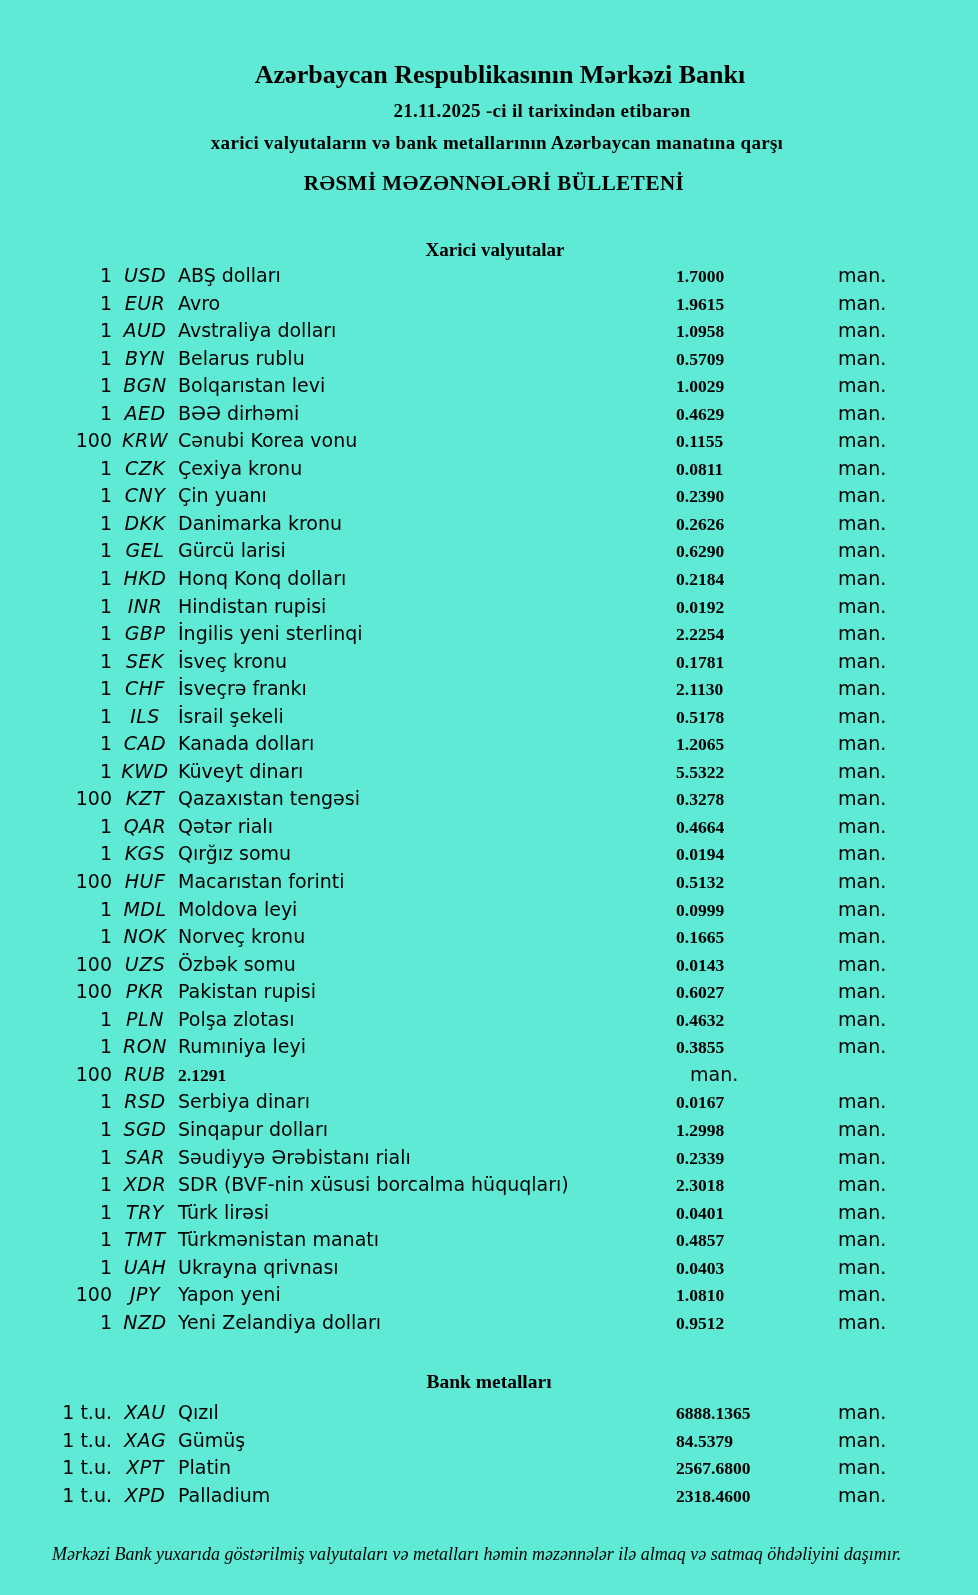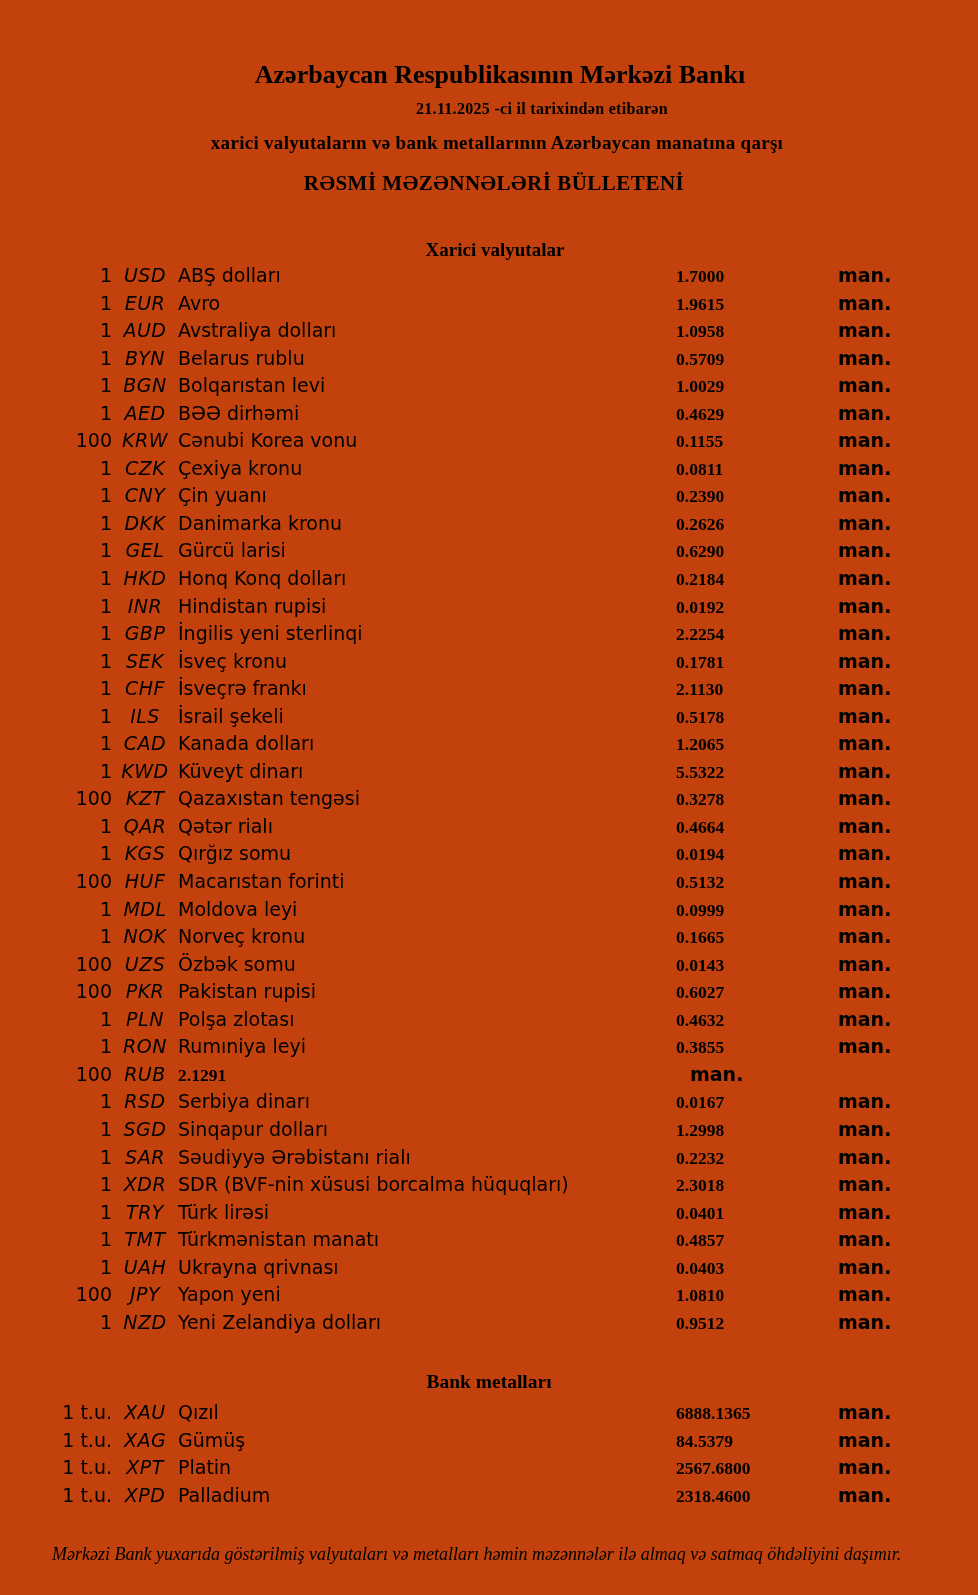--- a/index.html
+++ b/index.html
@@ -1,33 +1,33 @@
 <!DOCTYPE html>
 <html><head>
 <meta charset="utf-8">
 <style>
   * { margin:0; padding:0; box-sizing:border-box; }
   html,body { background:#ffffff; }
   .page {
     position:relative;
     width:978px; height:1595px;
-    background:#c2410c;
+    background:#5eead4;
     color:#000000;
     overflow:hidden;
     font-family:"DejaVu Sans", sans-serif;
   }
   .hline {
     position:absolute; left:0; width:978px;
     text-align:center;
     font-family:"Liberation Serif", serif;
     font-weight:bold;
     white-space:nowrap;
   }
   #bank-name       { top:60px;  font-size:26px; padding-left:22px; }
-  #date-line       { top:100px; font-size:16px; padding-left:106px; letter-spacing:0.3px; }
+  #date-line       { top:100px; font-size:19px; padding-left:106px; letter-spacing:0.3px; }
   #subject-line    { top:132px; font-size:19px; padding-left:16px; letter-spacing:0.3px; }
   #bulletin-line   { top:171px; font-size:21px; padding-left:10px; letter-spacing:0.5px; }
   #currencies-title{ top:239px; font-size:19px;padding-left:12px; }
   #metals-title    { top:1371px; font-size:19.5px; }
 
   .rows { position:absolute; left:0; width:978px; }
   #currency-rows { top:262px; }
   #metal-rows    { top:1399px; }
 
   .row {
@@ -39,21 +39,21 @@
   #metal-rows    .row { height:27.7px;  line-height:27.7px; }
 
   .cell-qty  { text-align:right;  font-size:19px; }
   .cell-code { text-align:center; font-size:19px; letter-spacing:0.5px;font-style:italic; }
   .cell-name { text-align:left;   font-size:19px; white-space:nowrap; }
   .cell-rate {
     text-align:left; font-size:17.5px;
     font-family:"Liberation Serif", serif;
     font-weight:bold;
   }
-  .cell-unit { text-align:left; padding-left:14px; font-size:19px;font-weight:bold; }
+  .cell-unit { text-align:left; padding-left:14px; font-size:19px; }
 
   .footer-note {
     position:absolute; left:40px; top:1544px; width:920px;
     font-family:"Liberation Serif", serif;
     font-style:italic;
     font-size:18px;
     white-space:nowrap;
     margin-left:12px;
   }
 </style>
@@ -325,21 +325,21 @@
     <span class="cell-code">SGD</span>
     <span class="cell-name">Sinqapur dolları</span>
     <span class="cell-rate">1.2998</span>
     <span class="cell-unit">man.</span>
   </div>
 
   <div class="row">
     <span class="cell-qty">1</span>
     <span class="cell-code">SAR</span>
     <span class="cell-name">Səudiyyə Ərəbistanı rialı</span>
-    <span class="cell-rate">0.2232</span>
+    <span class="cell-rate">0.2339</span>
     <span class="cell-unit">man.</span>
   </div>
 
   <div class="row">
     <span class="cell-qty">1</span>
     <span class="cell-code">XDR</span>
     <span class="cell-name">SDR (BVF-nin xüsusi borcalma hüquqları)</span>
     <span class="cell-rate">2.3018</span>
     <span class="cell-unit">man.</span>
   </div>

